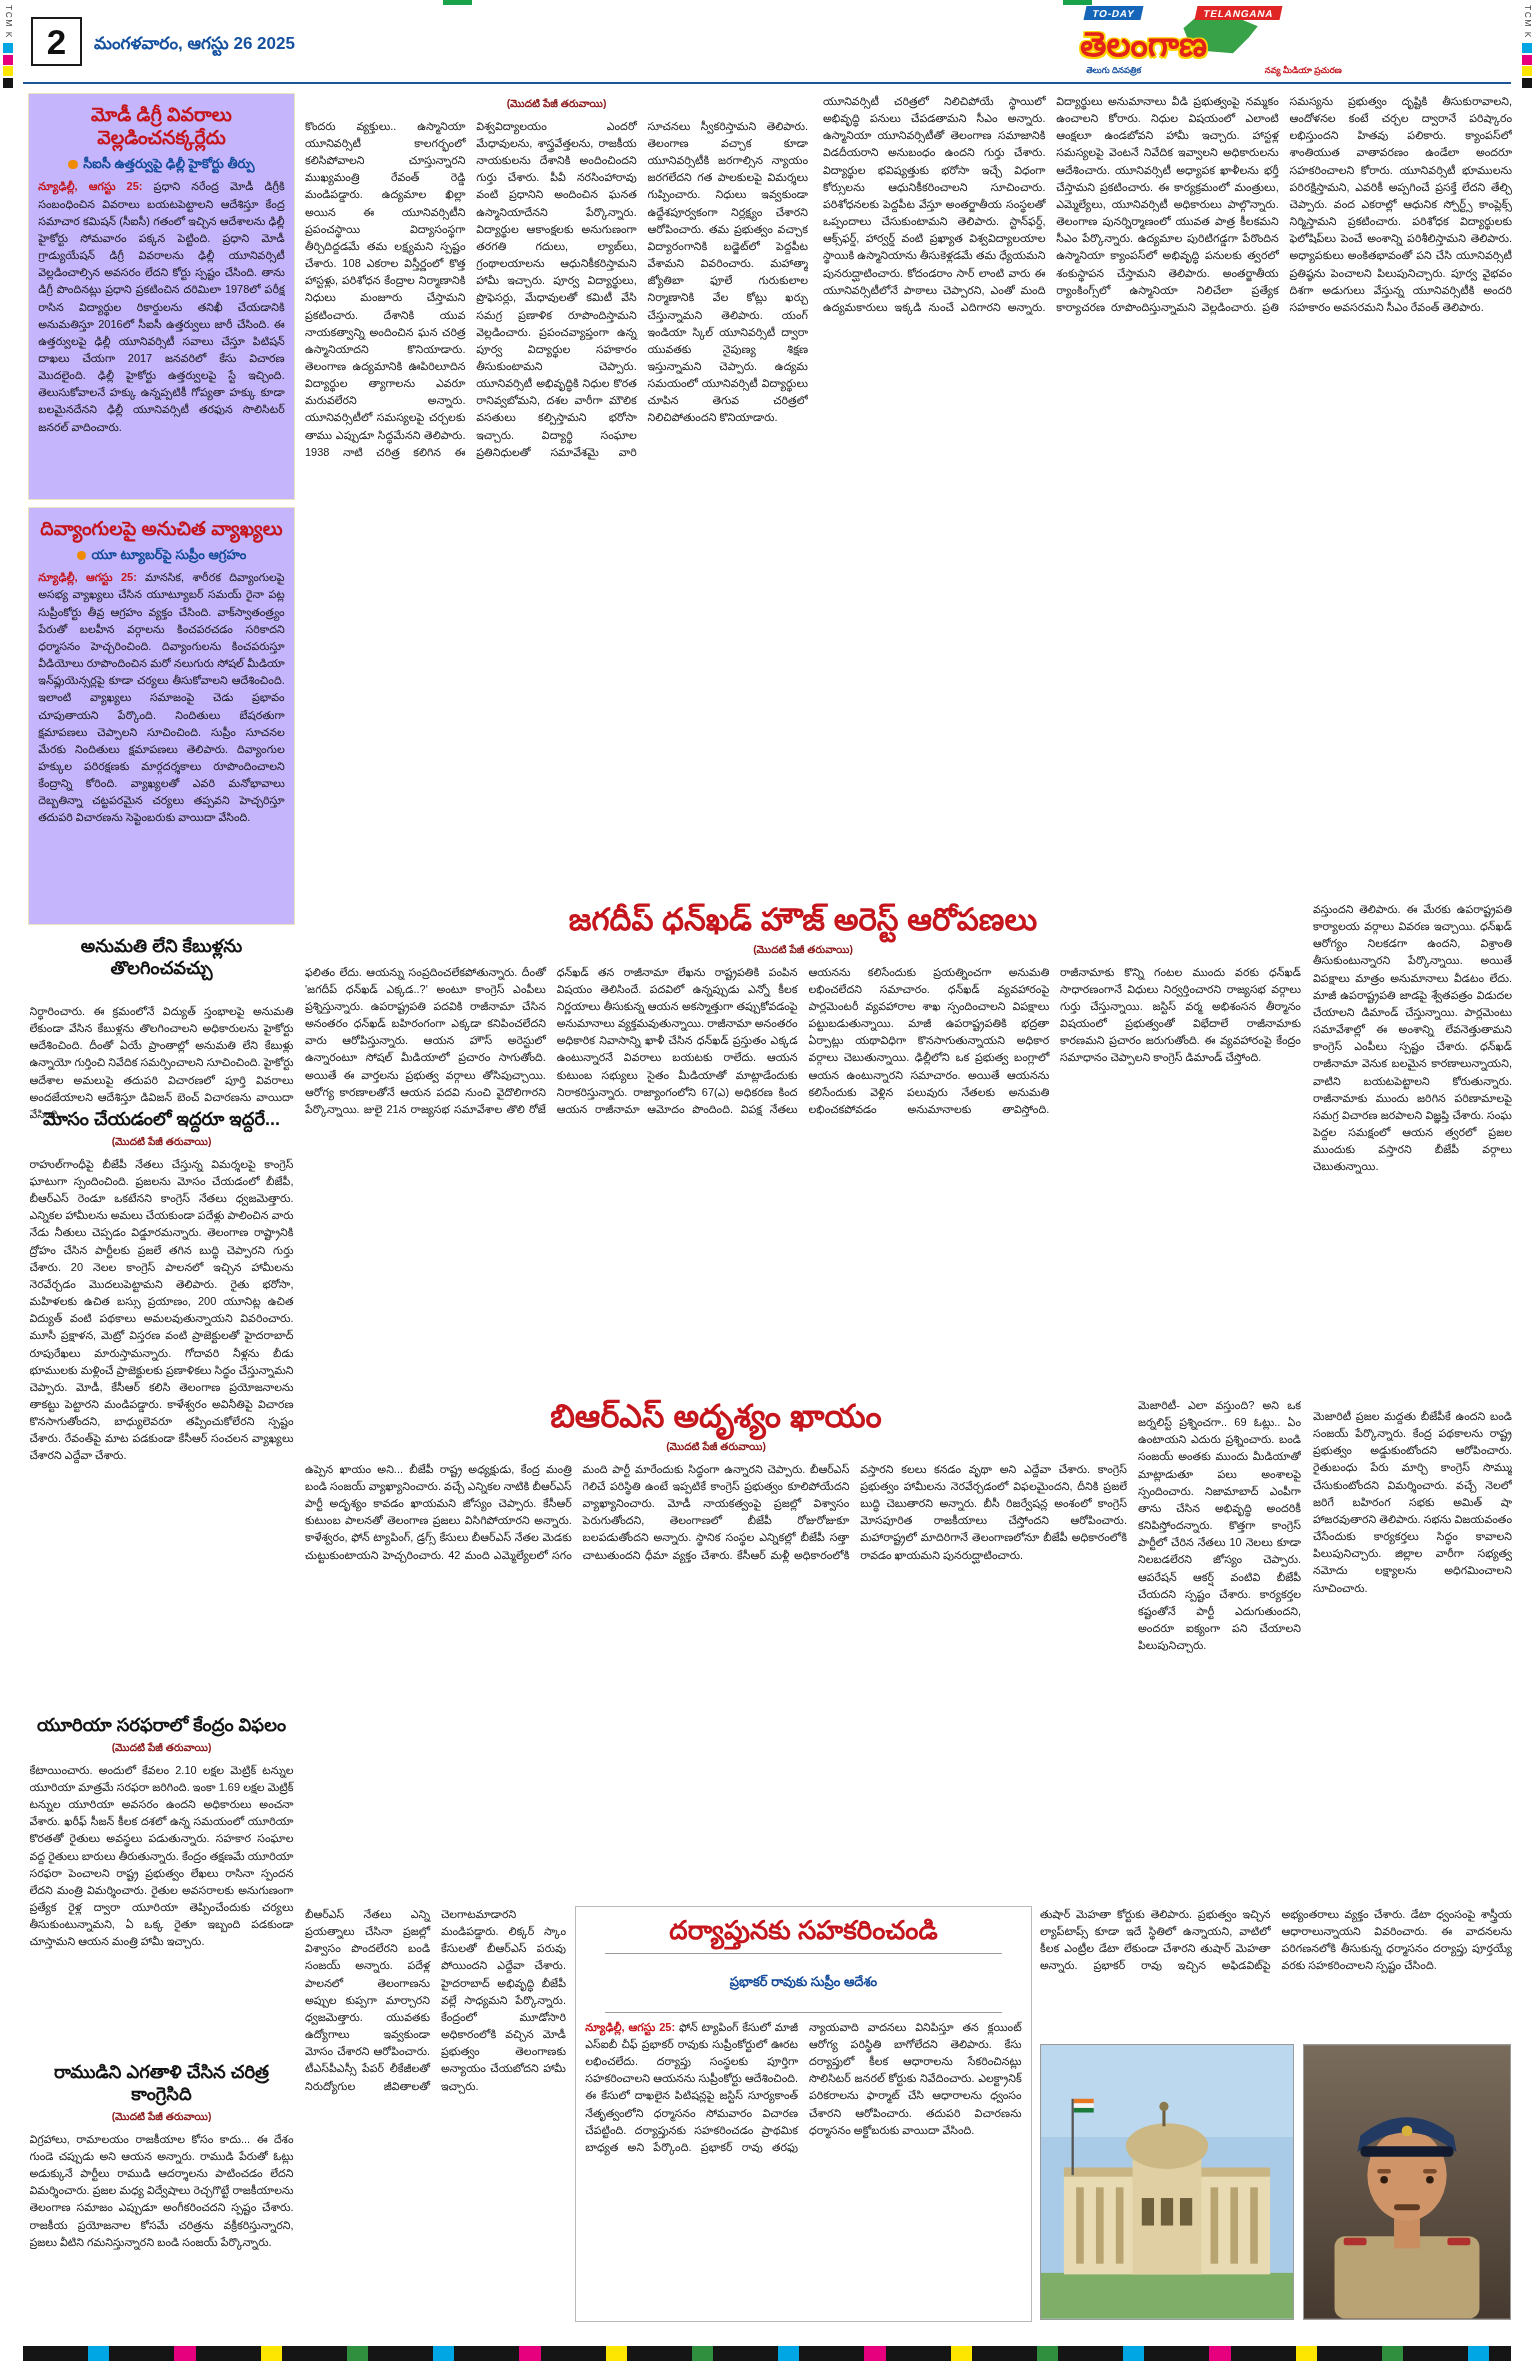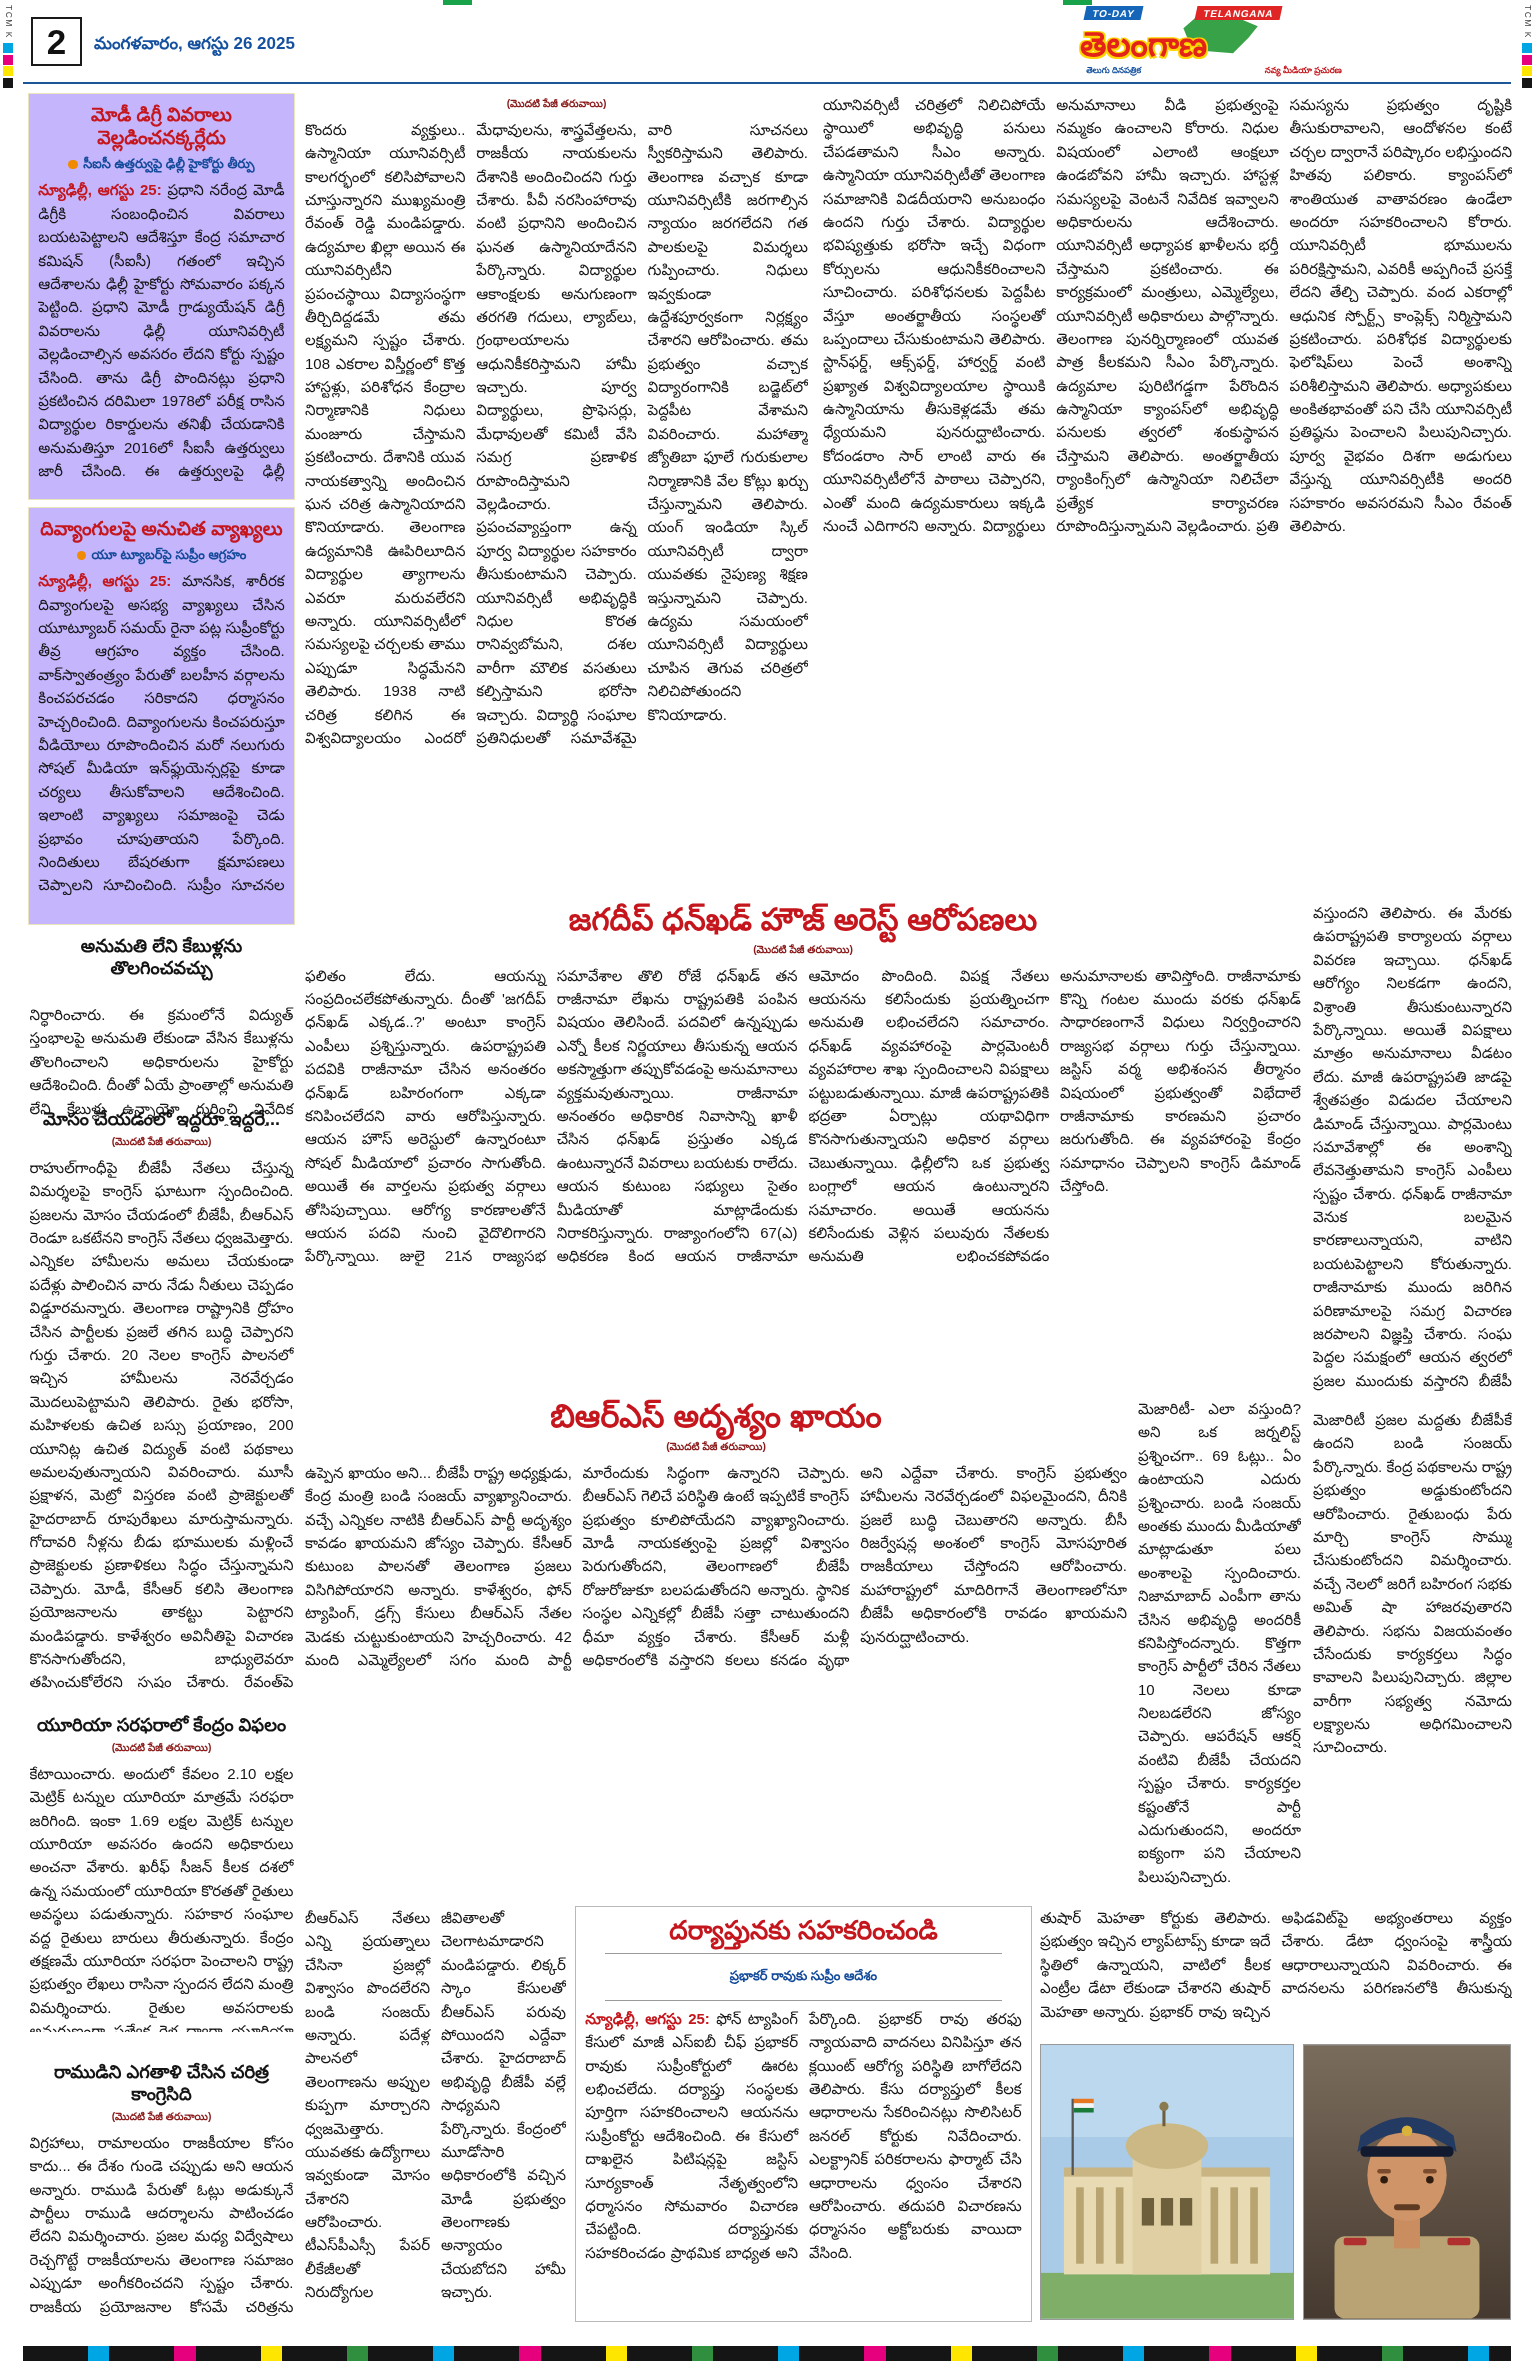--- a/index.html
+++ b/index.html
@@ -33,29 +33,29 @@
 
   
   .hl{font-weight:bold;line-height:1.22;text-align:center}
   .hl.red{color:#c4161c}
   .hl.black{color:#141414}
   .sz25{font-size:19px}.sz23{font-size:18px}.sz36{font-size:28px}.sz40{font-size:31px}.sz42{font-size:32px}.sz34{font-size:26px}
   .subhead{color:#134a9a;font-weight:bold;text-align:center;font-size:13px;margin:6.2px 0 4.6px 0;
            display:flex;align-items:center;justify-content:center;gap:5.4px}
   .bullet{display:inline-block;width:9.3px;height:9.3px;border-radius:50%;background:#f08a00;flex:0 0 auto}
   .tag{color:#8b1a1a;font-weight:bold;text-align:center;font-size:10.4px;margin:5.4px 0}
-  .body-text{font-size:15px;line-height:1.56;text-align:justify;color:#141414;overflow:hidden}
+  .body-text{font-size:11px;line-height:1.56;text-align:justify;color:#141414;overflow:hidden}
   .dateline{color:#c4161c;font-weight:bold}
   .cols-2{column-count:2;column-gap:10.8px}
   .cols-3{column-count:3;column-gap:10.8px}
   .cols-4{column-count:4;column-gap:10.8px}
   .yellow-box{background:#c4b5fd;border:0.8px solid #ece5bb;padding:9.3px 9.3px}
   .plain-box{padding:3.1px 1.5px}
   .boxed{border:0.8px solid #b9b9b9;padding:7.7px 9.3px}
-  .rule-sub{border-top:1.2px solid #9a9a9a;border-bottom:1.2px solid #9a9a9a;padding:14px 0;margin:6.2px 20px}
+  .rule-sub{border-top:1.2px solid #9a9a9a;border-bottom:1.2px solid #9a9a9a;padding:20px 0;margin:6.2px 20px}
 
   
   .side-strip{background:#fff}
   .vtext{writing-mode:vertical-rl;font-size:8.5px;color:#444;letter-spacing:1.5px;margin:4.6px auto;text-align:center;width:100%}
   .sq{width:10px;height:10px;margin:1.5px auto}
   .sq.c{background:#00a5e3}.sq.m{background:#e6007e}.sq.y{background:#ffe600}.sq.k{background:#161616}
   .cmyk-bar{background:repeating-linear-gradient(90deg,
      #151515 0 65px,#00a5e3 65px 86px,#151515 86px 151px,#e6007e 151px 173px,
      #151515 173px 238px,#ffe600 238px 259px,#151515 259px 324px,#2f8f3f 324px 345px)}
   .green-mark{background:#18a34a}

